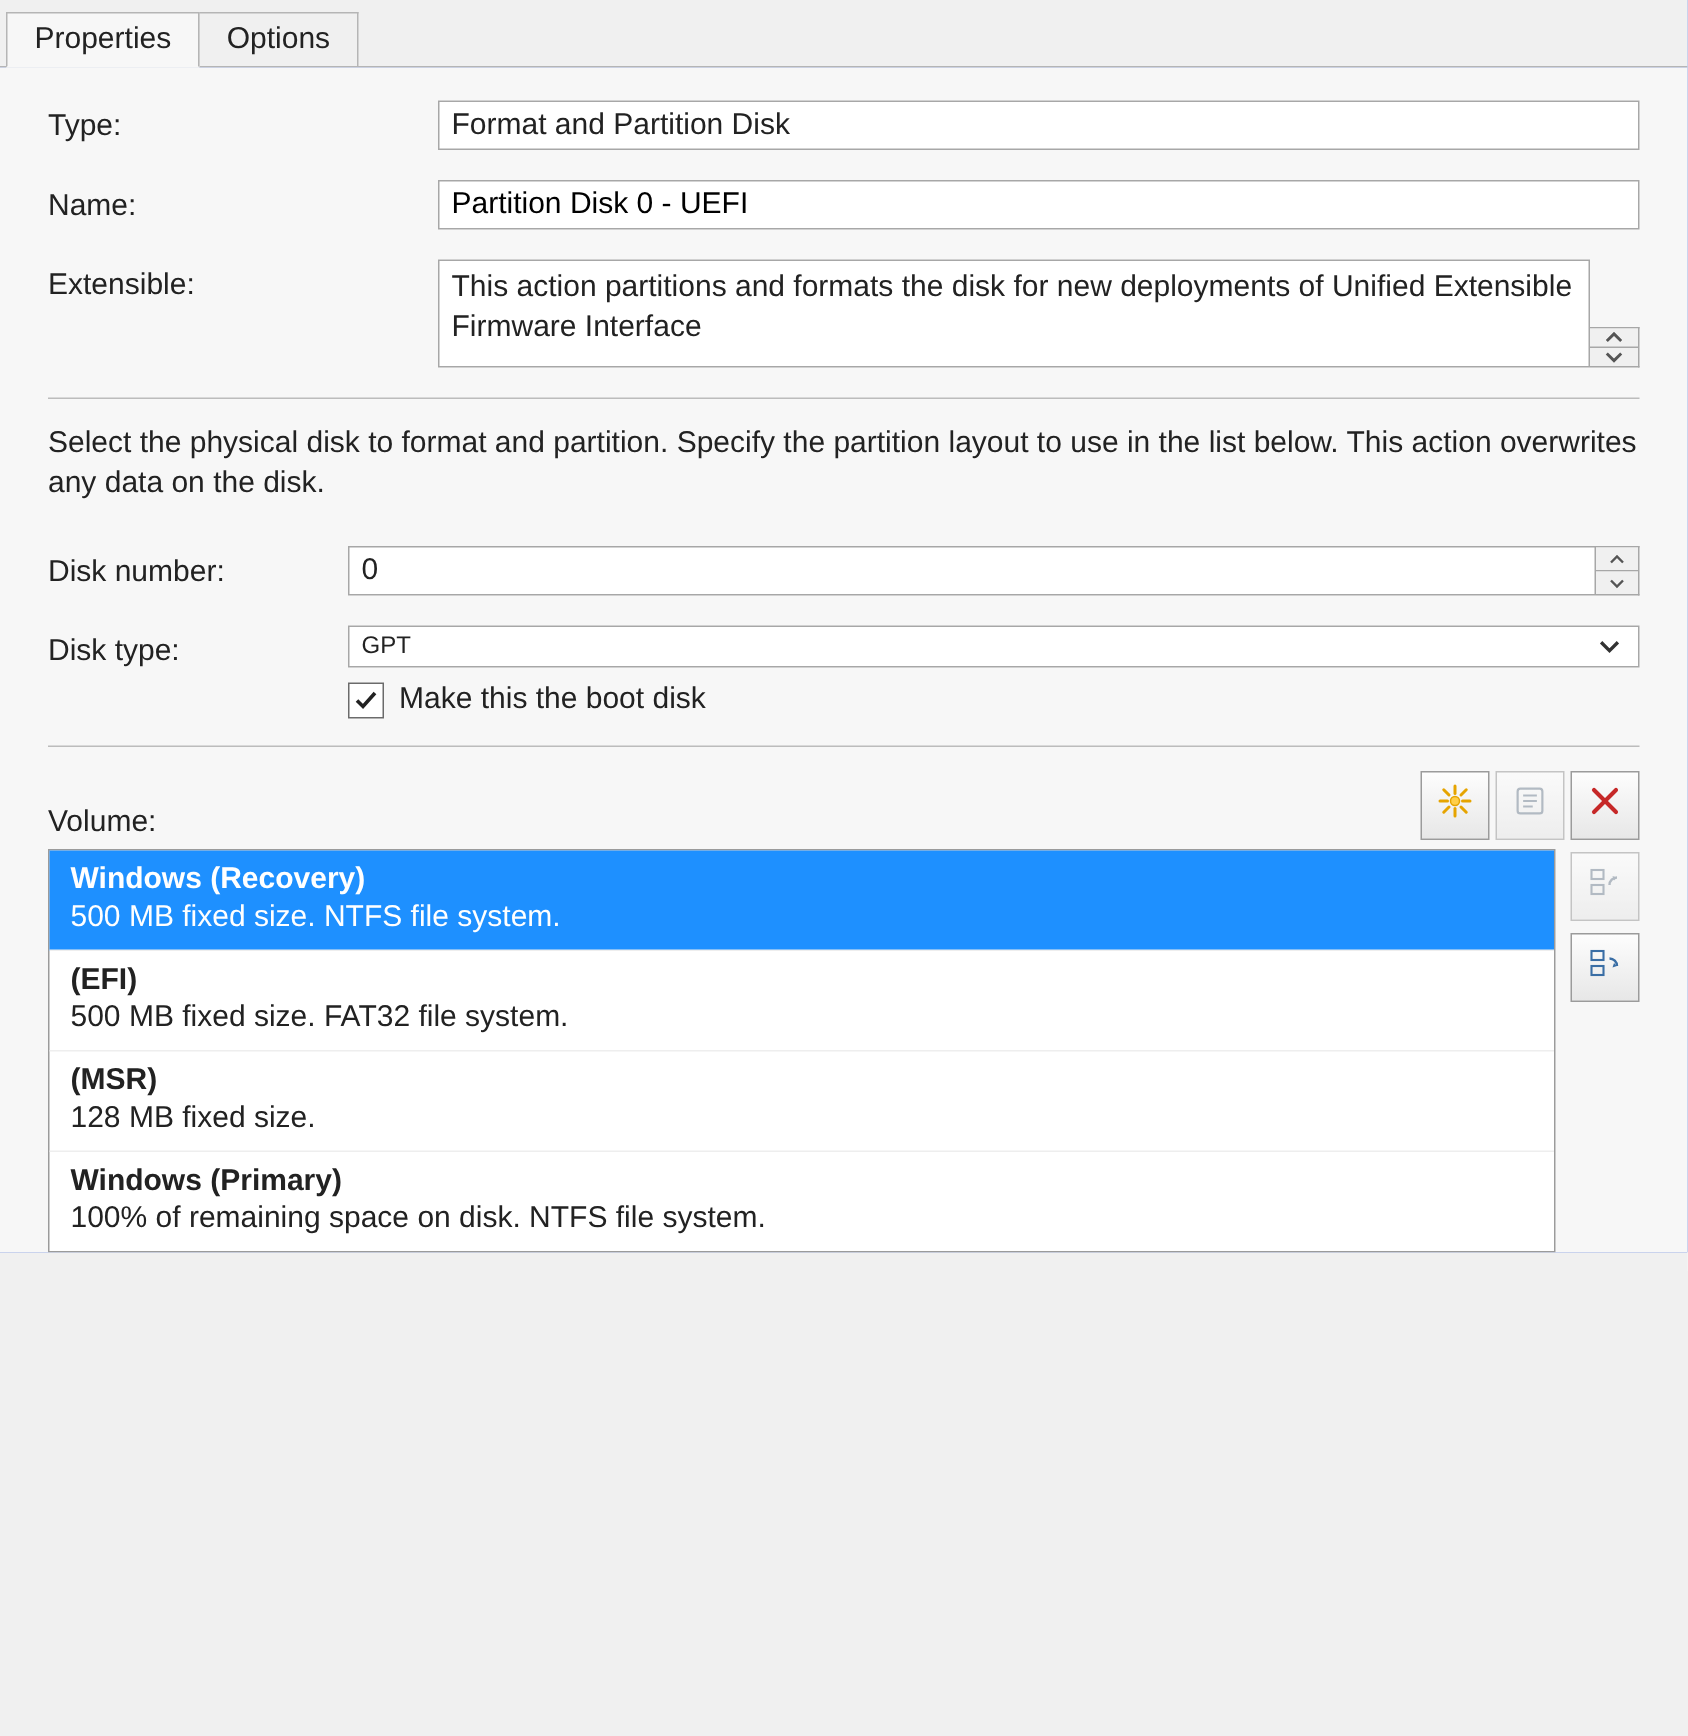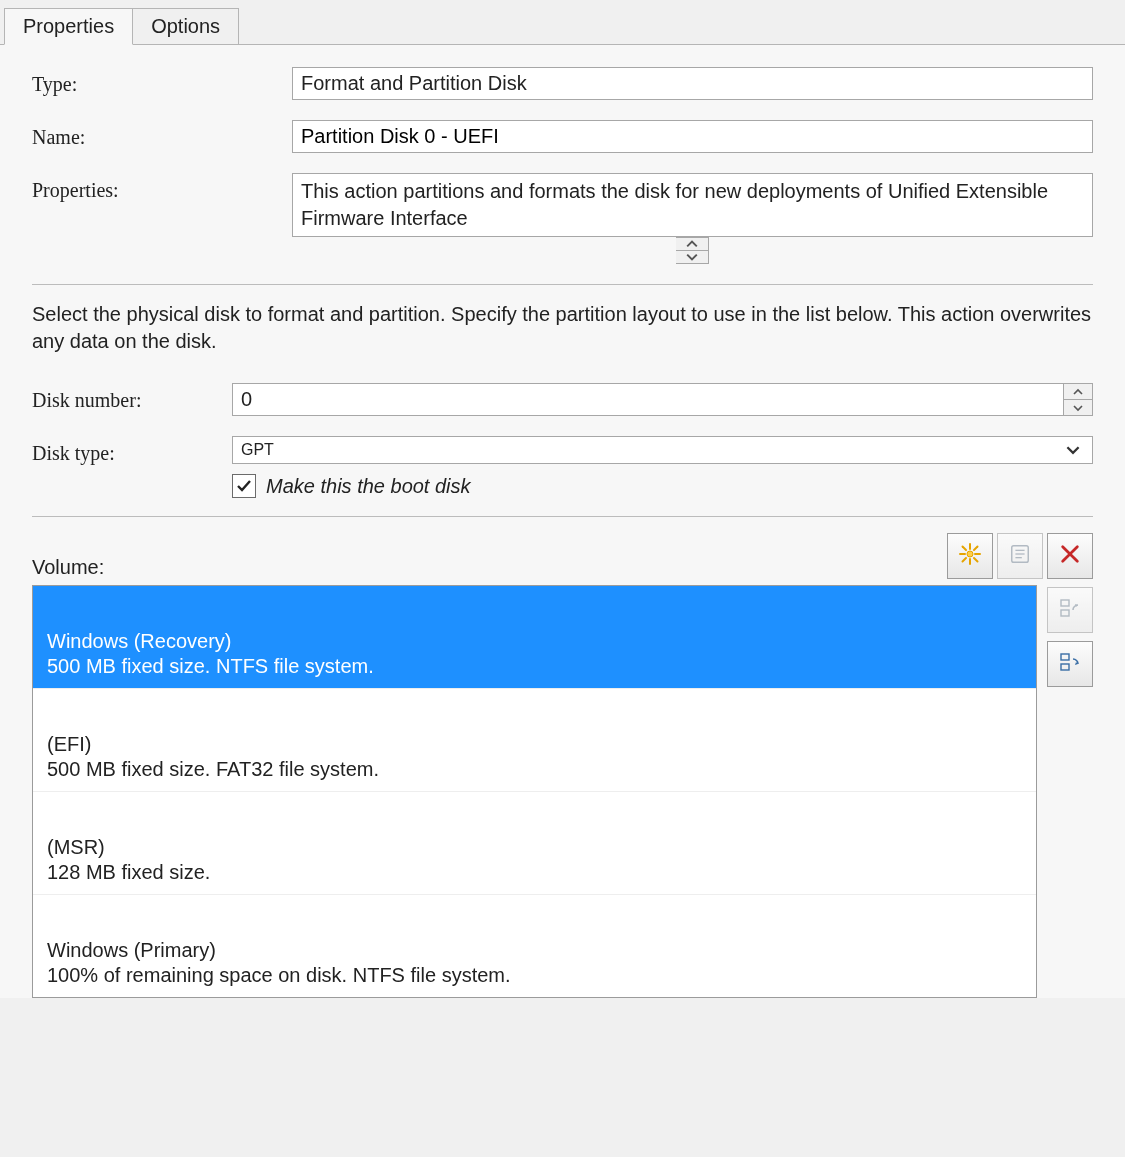--- a/index.html
+++ b/index.html
@@ -49,21 +49,20 @@
 
   .row {
     display: flex;
     align-items: flex-start;
     margin-bottom: 20px;
   }
   .row-label {
     width: 260px;
     flex: 0 0 260px;
     padding-top: 6px;
-    font-family: Liberation Serif, serif;
   }
   .row-label.narrow {
     width: 200px;
     flex: 0 0 200px;
   }
   .row-field {
     flex: 1;
   }
 
   input[type="text"],
@@ -73,22 +72,21 @@
     border: 1px solid #a7a7a7;
     background: #ffffff;
     font-family: inherit;
     font-size: 20px;
     padding: 4px 8px;
   }
   .readonly { background: #ffffff; }
 
   .textarea-wrapper {
     display: flex;
-    align-items: center;
-    flex-direction: column;
+    align-items: flex-end;
   }
   .textarea-box {
     flex: 1;
     height: 72px;
     overflow: hidden;
     line-height: 1.35;
   }
   .scroll-btns {
     display: flex;
     flex-direction: column;
@@ -170,24 +168,23 @@
     display: flex;
     align-items: center;
     justify-content: center;
     font-size: 14px;
     color: #444;
     pointer-events: none;
   }
 
   .checkbox-row {
     display: flex;
-    align-items: flex-end;
+    align-items: flex-start;
     gap: 10px;
     margin-top: 8px;
-    font-style: italic;
   }
   .checkbox {
     width: 22px;
     height: 22px;
     border: 1px solid #6b6b6b;
     background: #fff;
     display: flex;
     align-items: center;
     justify-content: center;
     cursor: pointer;
@@ -230,22 +227,21 @@
     border: 1px solid #9b9b9b;
     background: #ffffff;
   }
   .volume-item {
     padding: 8px 14px 10px 14px;
     border-bottom: 1px solid #eee;
     cursor: pointer;
   }
   .volume-item:last-child { border-bottom: none; }
   .volume-item .vi-title {
-    font-weight: normal;
-    margin-top: 36px;
+    font-weight: bold;
   }
   .volume-item .vi-sub {
     margin-top: 2px;
   }
   .volume-item.selected {
     background: #1e90ff;
     color: #ffffff;
   }
 
   .side-tools {
@@ -279,21 +275,21 @@
     </div>
 
     <div class="row">
       <div class="row-label">Name:</div>
       <div class="row-field">
         <input type="text" class="textbox" value="Partition Disk 0 - UEFI" style="">
       </div>
     </div>
 
     <div class="row">
-      <div class="row-label">Properties:</div>
+      <div class="row-label">Extensible:</div>
       <div class="row-field">
         <div class="textarea-wrapper">
           <div class="textarea-box">This action partitions and formats the disk for new deployments of Unified Extensible Firmware Interface</div>
           <div class="scroll-btns">
             <div class="scroll-btn">
               <svg viewBox="0 0 10 10" width="12" height="12">
                   <path d="M1 7 L5 3 L9 7" fill="none" stroke="#555" stroke-width="1.6"></path>
                 </svg>
             </div>
             <div class="scroll-btn">

